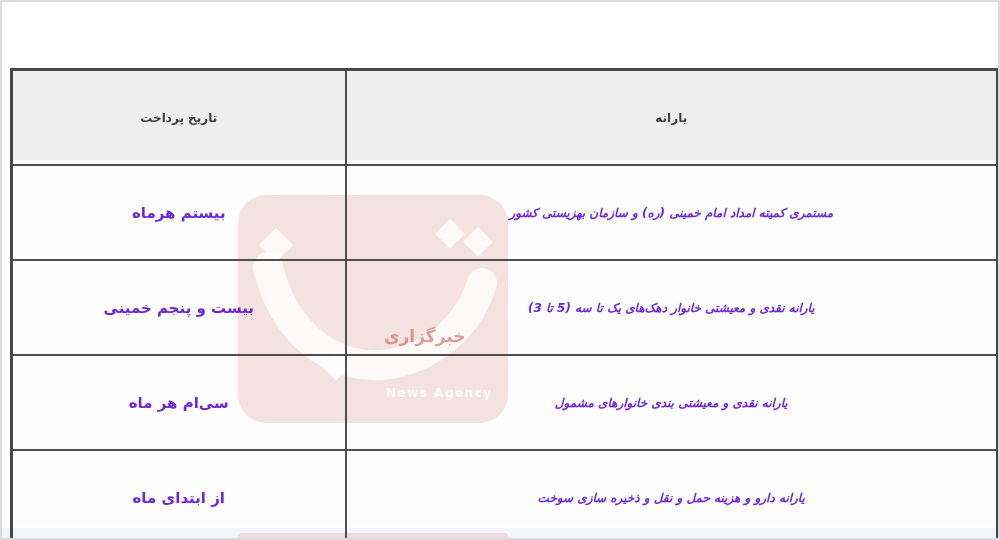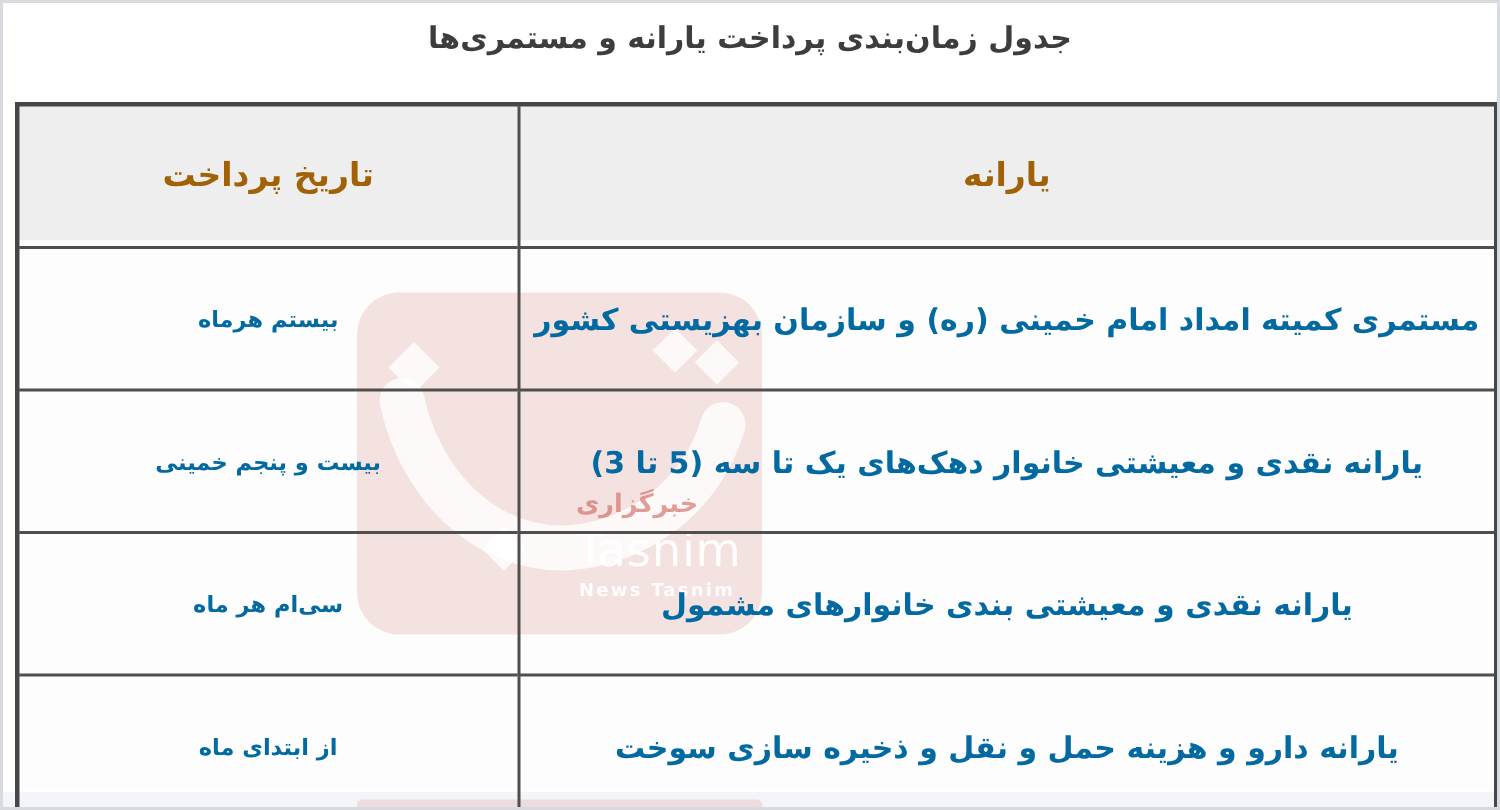--- a/index.html
+++ b/index.html
@@ -40,50 +40,48 @@
   
   table.sched{
     position:absolute;left:10px;top:68px;width:986px;z-index:3;
     border-collapse:collapse;table-layout:fixed;direction:rtl;
     background:transparent;border:3px solid #474747;
   }
   table.sched col.c-title{width:652px;}
   table.sched col.c-date{width:334px;}
   table.sched th,table.sched td{
     border:2px solid #4f4f4f;height:91px;text-align:center;vertical-align:middle;
-    color:#0369a1;background:transparent;white-space:nowrap;overflow:hidden;
+    color:#6d28d9;background:transparent;white-space:nowrap;overflow:hidden;
   }
-  table.sched th{font-size:22px;font-weight:bold;color:#a16207;}
-  td.cell-title{font-size:20px;font-weight:bold;}
+  table.sched th{font-size:12px;font-weight:bold;color:#404040;}
+  td.cell-title{font-size:12px;font-weight:bold;font-style:italic;}
   td.cell-date{font-size:15px;font-weight:bold;}
 </style>
 </head>
 <body>
 
 <div class="stage">
   <div class="bottom-margin"></div>
   <div class="frame"></div>
 
-  <div class="page-title">جدول زمان‌بندی پرداخت یارانه و مستمری‌ها</div>
 
   <div class="table-bg">
     <div class="header-strip"></div>
   </div>
 
   <div class="watermark">
     <svg width="270" height="228" viewBox="0 0 270 228">
       <path d="M30,72 C48,152 122,198 196,152 C221,136 237,112 244,88" stroke="rgba(255,255,255,0.78)" stroke-width="30" fill="none" stroke-linecap="round"></path>
       <rect x="26" y="38" width="24" height="24" transform="rotate(45 38 50)" fill="rgba(255,255,255,0.78)"></rect>
       <rect x="202" y="28" width="21" height="21" transform="rotate(45 212 38)" fill="rgba(255,255,255,0.78)"></rect>
       <rect x="230" y="36" width="21" height="21" transform="rotate(45 240 46)" fill="rgba(255,255,255,0.78)"></rect>
       <rect x="88" y="160" width="21" height="21" transform="rotate(45 98 170)" fill="rgba(255,255,255,0.78)"></rect>
     </svg>
     <div class="wm-fa">خبرگزاری</div>
-    <div class="wm-en">Tasnim</div>
-    <div class="wm-sub">News Tasnim</div>
+    <div class="wm-sub">News Agency</div>
   </div>
   <div class="wm-fragment"></div>
 
   <table class="sched" dir="rtl">
     <colgroup>
         <col class="c-title">
         <col class="c-date">
       </colgroup>
     <thead>
       <tr>

